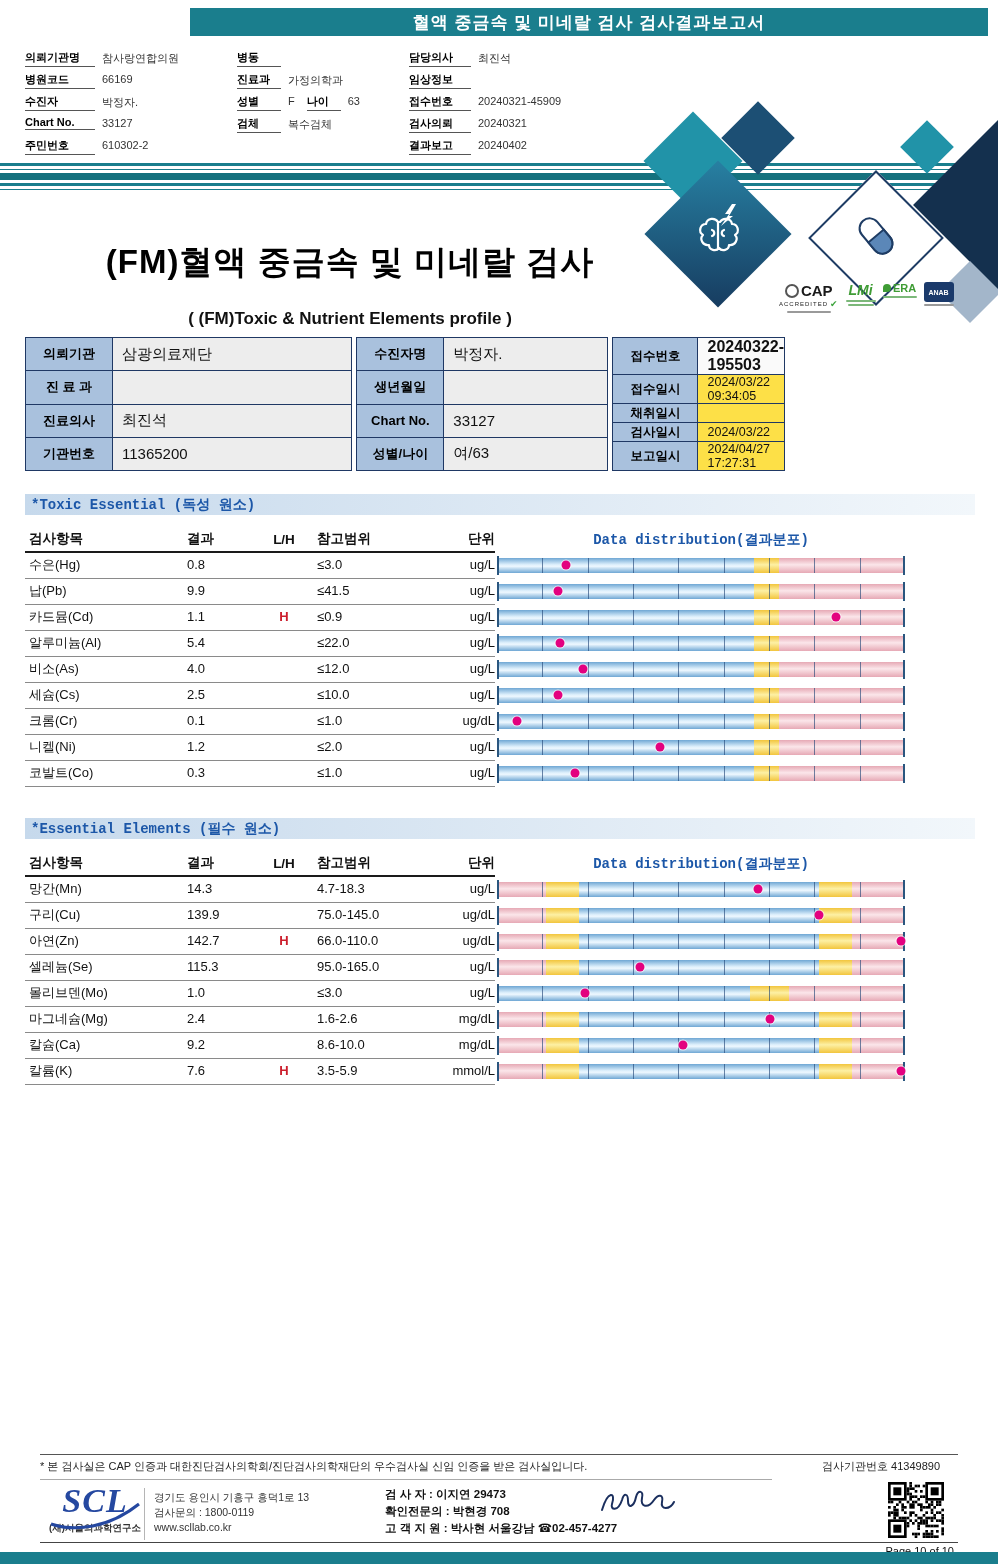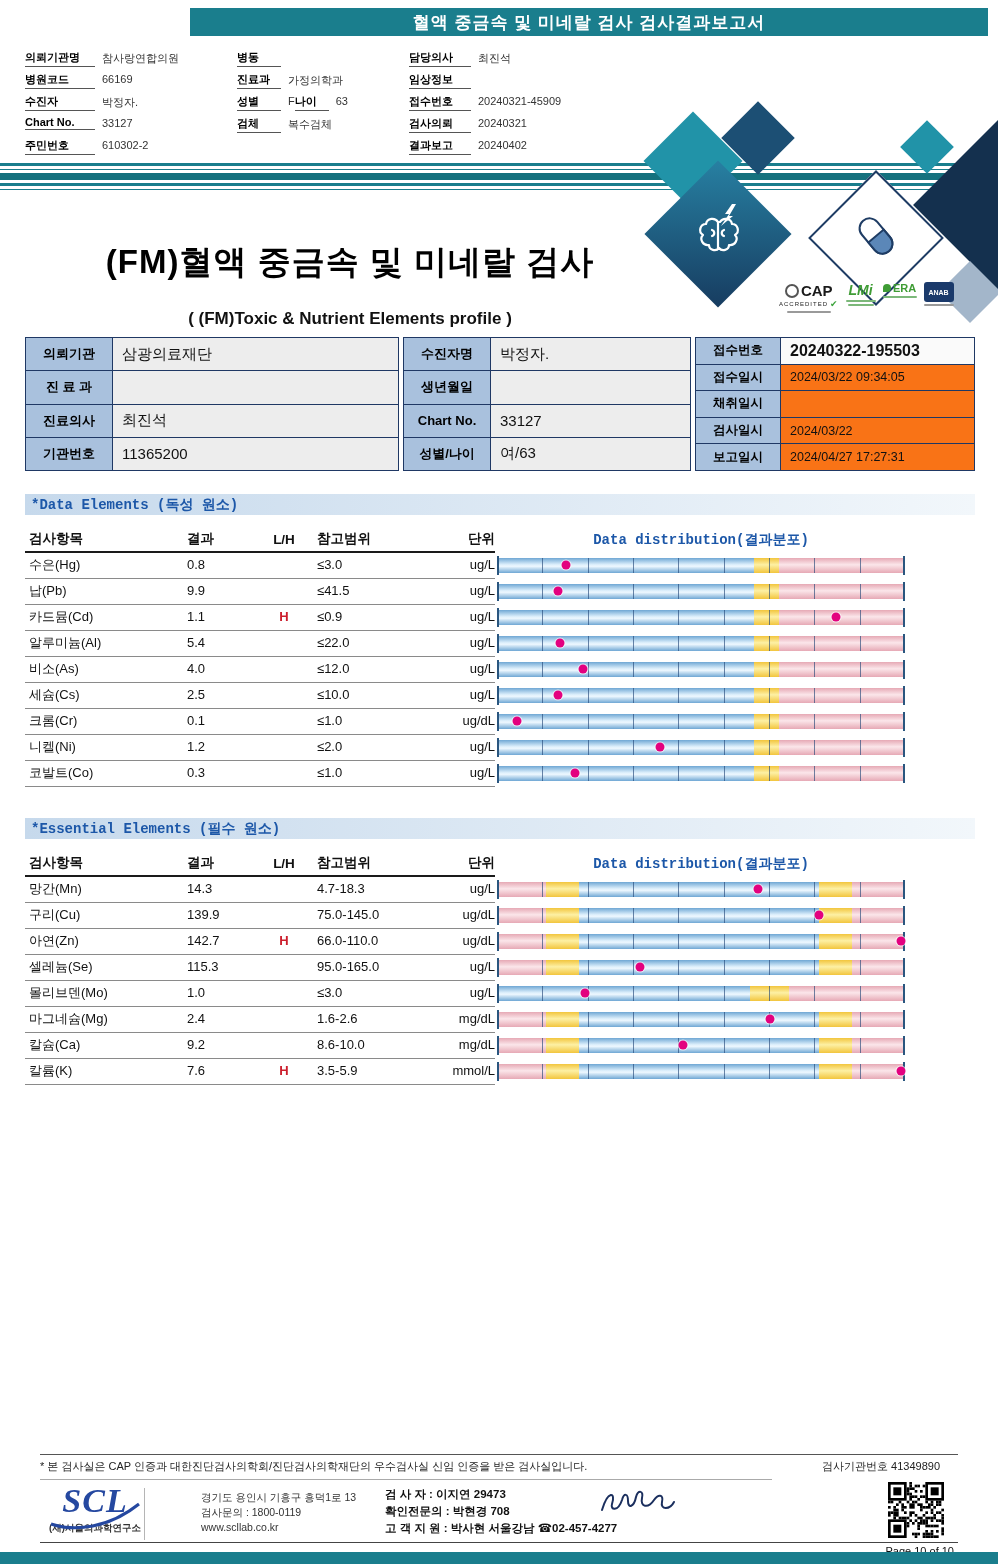--- a/index.html
+++ b/index.html
@@ -12,21 +12,21 @@
            font-size:17px;letter-spacing:1px;}
 
   
   .patient-header{position:absolute;left:25px;top:50px;width:950px;display:flex;}
   .ph-col{display:flex;flex-direction:column;}
   .ph-col1{width:212px;} .ph-col2{width:172px;} .ph-col3{flex:1;}
   .ph-row{height:22px;display:flex;align-items:flex-start;}
   .ph-label{font-weight:bold;font-size:11px;border-bottom:1px solid #555;padding-bottom:1px;color:#000;}
   .ph-col1 .ph-label{width:70px;} .ph-col2 .ph-label{width:44px;} .ph-col3 .ph-label{width:62px;}
   .ph-value{font-size:11px;color:#333;padding-left:7px;padding-top:1px;}
-  .ph-row .ph-label:nth-child(3){width:34px;}
+  .ph-row .ph-label:nth-child(3){width:34px;margin-left:12px;}
 
   
   .divider-stripes{position:absolute;left:0;top:163px;width:998px;height:34px;}
   .stripe{position:absolute;left:0;width:100%;}
   .s1{top:0;height:3px;background:#1a7e8d;}
   .s2{top:6px;height:1px;background:#1a7e8d;}
   .s3{top:10px;height:7px;background:#15717e;}
   .s4{top:20px;height:3px;background:#1a7e8d;}
   .s5{top:26px;height:1px;background:#1a7e8d;}
 
@@ -58,30 +58,30 @@
   .check{color:#3aa33a;font-size:9px;font-weight:bold;}
   .lmi-label{color:#3f9c35;font-weight:bold;font-style:italic;font-size:14px;}
   .era-label{color:#3f9c35;font-weight:bold;font-size:11px;display:flex;align-items:center;gap:2px;}
   .era-dot{width:8px;height:8px;background:#3f9c35;border-radius:50% 50% 50% 0;display:inline-block;}
   .anab-box{background:#1b3a6b;color:#fff;font-weight:bold;font-size:7px;border-radius:3px;
             width:30px;height:20px;display:flex;align-items:center;justify-content:center;}
   .mini-bar{height:2px;background:#9a9a9a;margin-top:2px;border-radius:1px;}
   .mini-green{background:#7cb87a;}
 
   
-  .info-table{position:absolute;left:25px;top:337px;width:950px;height:134px;display:flex;gap:4px;z-index:3;}
+  .info-table{position:absolute;left:25px;top:337px;width:760px;height:134px;display:flex;gap:4px;z-index:3;}
   .kv{display:flex;flex-direction:column;border:1px solid #1f3864;}
   .kv-left{width:372px;} .kv-mid{width:286px;} .kv-right{flex:1;}
   .kv-row{flex:1;display:flex;border-bottom:1px solid #1f3864;}
   .kv-row:last-child{border-bottom:none;}
   .kv-label{width:86px;background:#a9c1dd;border-right:1px solid #1f3864;display:flex;align-items:center;
             justify-content:center;font-weight:bold;font-size:13px;color:#000;}
   .kv-right .kv-label{width:84px;font-size:12.5px;}
   .kv-value{flex:1;background:#ededed;display:flex;align-items:center;padding-left:9px;font-size:15px;color:#111;}
-  .kv-right .kv-value{background:#f97316;font-size:12.5px;}
+  .kv-right .kv-value{background:#fde047;font-size:12.5px;}
   .kv-big{font-size:16px !important;font-weight:bold;background:#fafafa !important;}
 
   
   .section{position:absolute;left:25px;width:950px;z-index:3;}
   .sec-toxic{top:494px;} .sec-ess{top:818px;}
   .section-title{height:21px;background:linear-gradient(to right,#c6d9ec,#f2f7fb);
                  font-family:"Liberation Mono","DejaVu Sans Mono",monospace;
                  font-weight:bold;font-size:14px;color:#1c57a8;display:flex;align-items:center;
                  padding-left:6px;margin-bottom:13px;}
   .res-row{display:flex;height:26px;align-items:center;}
@@ -114,21 +114,21 @@
   .f-topline{position:absolute;left:40px;top:1454px;width:918px;height:1px;background:#555;}
   .f-note{position:absolute;left:40px;top:1459px;width:732px;font-size:11px;color:#222;
           border-bottom:1px solid #aaa;padding-bottom:5px;}
   .f-orgno{position:absolute;left:822px;top:1459px;font-size:11px;color:#222;}
   .scl{position:absolute;left:45px;top:1484px;width:100px;text-align:center;}
   .scl-text{font-family:"Liberation Serif","DejaVu Serif",serif;font-style:italic;font-weight:bold;
             font-size:34px;color:#2548a0;letter-spacing:1px;line-height:34px;}
   .scl-swoosh{position:absolute;left:2px;top:16px;}
   .scl-company{font-size:9.5px;font-weight:bold;color:#333;margin-top:4px;}
   .f-vr{position:absolute;left:144px;top:1488px;width:1px;height:52px;background:#b5b5b5;}
-  .f-address{position:absolute;left:154px;top:1490px;width:220px;font-size:10.5px;color:#333;line-height:15px;margin-left:47px;}
+  .f-address{position:absolute;left:154px;top:1490px;width:220px;font-size:10.5px;color:#333;line-height:15px;}
   .f-contacts{position:absolute;left:385px;top:1486px;font-size:11.5px;font-weight:600;color:#111;line-height:17px;}
   .signature{position:absolute;left:596px;top:1482px;}
   .qr{position:absolute;left:888px;top:1482px;width:56px;height:56px;}
   .f-pageline{position:absolute;left:40px;top:1542px;width:918px;height:1px;background:#444;}
   .f-page{position:absolute;right:44px;top:1545px;font-size:11px;color:#111;}
   .bottom-bar{position:absolute;left:0;bottom:0;width:100%;height:12px;background:#1a7e8d;}
 </style>
 </head>
 <body>
 
@@ -334,21 +334,21 @@
           <div class="kv-value">2024/03/22</div>
         </div>
         <div class="kv-row">
           <div class="kv-label">보고일시</div>
           <div class="kv-value">2024/04/27 17:27:31</div>
         </div>
       </div>
   </div>
 
   <div class="section sec-toxic">
-    <div class="section-title">*Data Elements (독성 원소)</div>
+    <div class="section-title">*Toxic Essential (독성 원소)</div>
     <div class="results">
         <div class="res-row res-head">
           <div class="res-text">
             <div class="cell cell-name">검사항목</div>
             <div class="cell cell-result">결과</div>
             <div class="cell cell-flag">L/H</div>
             <div class="cell cell-range">참고범위</div>
             <div class="cell cell-unit">단위</div>
           </div>
           <div class="res-barcol">

